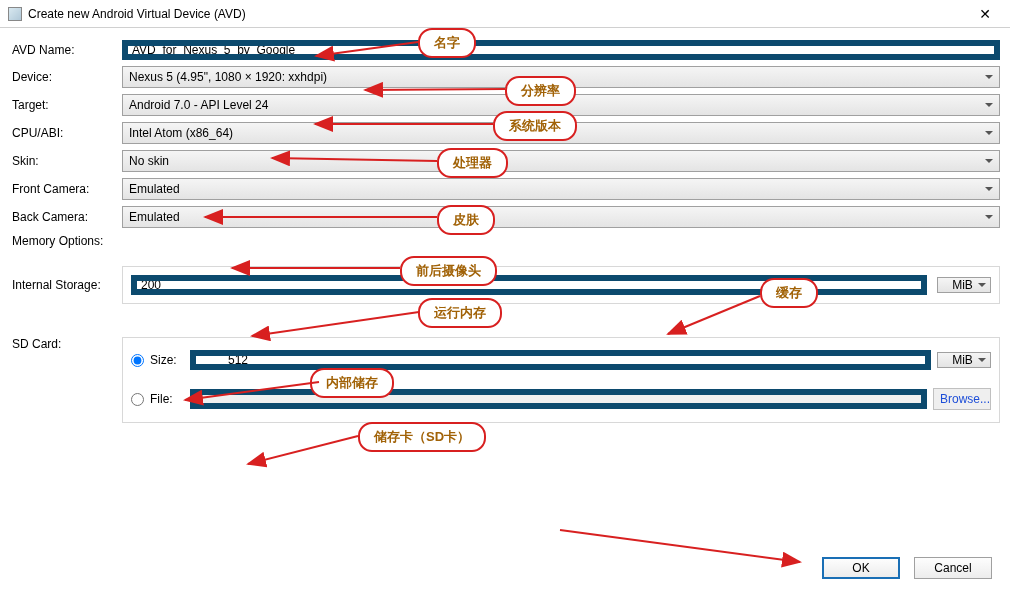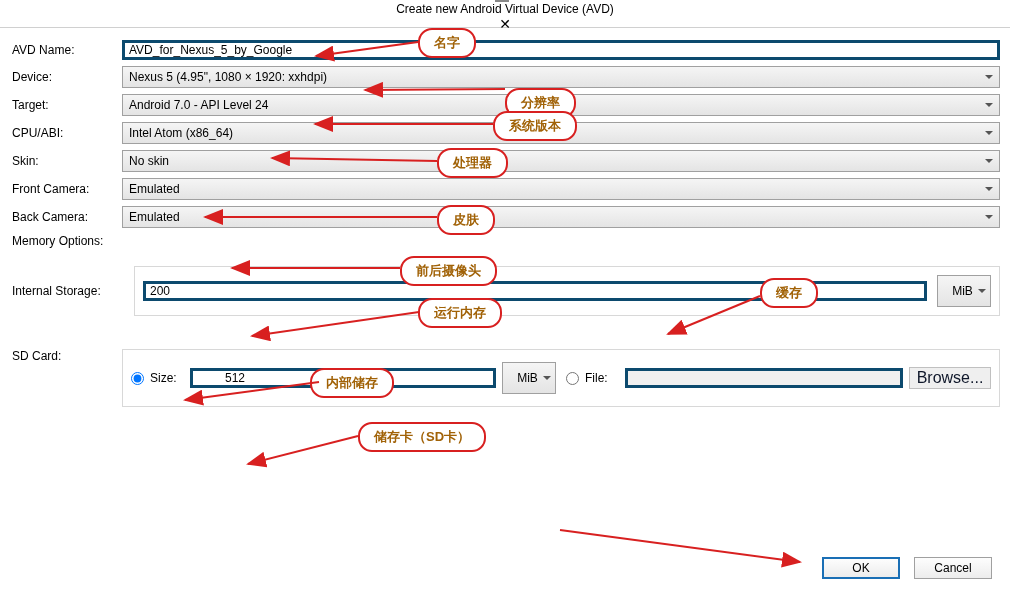--- a/index.html
+++ b/index.html
@@ -14,21 +14,20 @@
   overflow: hidden;
   position: relative;
 }
 .titlebar {
   height: 28px;
   border-bottom: 1px solid #d0d0d0;
   display: flex;
   align-items: center;
   padding: 0 8px;
   background: #fff;
-  flex-direction: column;
 }
 .titlebar .app-icon {
   width: 14px;
   height: 14px;
   border: 1px solid #888;
   margin-right: 6px;
   background: linear-gradient(135deg,#d8e8f0,#b0c8d8);
 }
 .titlebar .title { flex: 1; }
 .titlebar .close {
@@ -52,21 +51,21 @@
   width: 112px;
   flex: 0 0 112px;
   padding-left: 2px;
 }
 .ctl {
   flex: 1;
 }
 input[type=text].txt {
   width: 100%;
   height: 20px;
-  border: 3px solid #0c4a6e;
+  border: 6px solid #0c4a6e;
   padding: 1px 4px;
   font-family: inherit;
   font-size: 12px;
   background: #fff;
 }
 .sel {
   width: 100%;
   height: 22px;
   border: 1px solid #a0a0a0;
   background: linear-gradient(#f5f5f5,#e4e4e4);
@@ -93,21 +92,21 @@
   padding: 8px;
   margin-left: 0;
   display: flex;
   align-items: center;
   gap: 10px;
 }
 .group .sublbl { white-space: nowrap; }
 .group input[type=text] { flex: 1; }
 .unit-sel {
   width: 54px;
-  height: 32px;
+  height: 16px;
   border: 1px solid #a0a0a0;
   background: linear-gradient(#f5f5f5,#e4e4e4);
   display: flex;
   align-items: center;
   justify-content: center;
   position: relative;
   padding-right: 3px;
   cursor: pointer;
 }
 .unit-sel::after {
@@ -117,27 +116,27 @@
   top: 50%;
   margin-top: -2px;
   border-left: 4px solid transparent;
   border-right: 4px solid transparent;
   border-top: 4px solid #555;
 }
 .radio-row { display: flex; align-items: center; gap: 6px; margin: 4px 0; width: 100%; }
 .radio-row input[type=radio] { margin: 0; }
 .radio-row .rlbl { width: 34px; }
 .browse-btn {
-  width: 82px;
+  width: 58px;
   height: 22px;
   border: 1px solid #c0c0c0;
   background: #efefef;
-  color: #0f172a;
+  color: #1d4ed8;
   cursor: default;
-  font-size: 16px;
+  font-size: 12px;
 }
 .buttons {
   position: absolute;
   bottom: 14px;
   right: 18px;
   display: flex;
   gap: 14px;
 }
 .buttons button {
   width: 78px;
@@ -238,36 +237,36 @@
         <div class="sel">
           <span>Emulated</span>
         </div>
       </div>
   </div>
 
   <div class="row" style="gap:42px;">
     <div class="lbl">Memory Options:</div>
   </div>
 
-  <div class="row" style="margin-top:18px;gap:12px;">
+  <div class="row" style="margin-top:18px;">
     <div class="lbl">Internal Storage:</div>
     <div class="ctl">
       <div class="group">
         <input type="text" class="txt" style="flex: 1 1 0%;" value="200">
         <div class="unit-sel">
             <span>MiB</span>
           </div>
       </div>
     </div>
   </div>
 
   <div class="row" style="margin-top:33px; align-items:flex-start;">
     <div class="lbl">SD Card:</div>
     <div class="ctl">
-      <div class="group" style="flex-direction:row; align-items:stretch;">
+      <div class="group" style="flex-direction:column; align-items:stretch;">
         <div class="radio-row">
           <input type="radio" name="sd" checked="" style="">
           <span class="rlbl">Size:</span>
           <input type="text" class="txt" style="flex: 1 1 0%; padding-left: 32px;" value="512">
           <div class="unit-sel">
               <span>MiB</span>
             </div>
         </div>
         <div class="radio-row">
           <input type="radio" name="sd" style="">
@@ -280,21 +279,21 @@
   </div>
 
 </div>
 
 <div class="buttons">
   <button class="primary">OK</button>
   <button>Cancel</button>
 </div>
 
 <div class="callout" style="left:418px; top:28px;">名字</div>
-<div class="callout" style="left:505px; top:88px;font-family:Liberation Mono, monospace;">分辨率</div>
+<div class="callout" style="left:505px; top:76px;font-family:Liberation Mono, monospace;">分辨率</div>
 <div class="callout" style="left:493px; top:111px;">系统版本</div>
 <div class="callout" style="left:437px; top:148px;">处理器</div>
 <div class="callout" style="left:437px; top:205px;">皮肤</div>
 <div class="callout" style="left:400px; top:256px;">前后摄像头</div>
 <div class="callout" style="left:418px; top:298px;">运行内存</div>
 <div class="callout" style="left:760px; top:278px;">缓存</div>
 <div class="callout" style="left:310px; top:368px;">内部储存</div>
 <div class="callout" style="left:358px; top:422px;">储存卡（SD卡）</div>
 
 <svg class="arrows">

